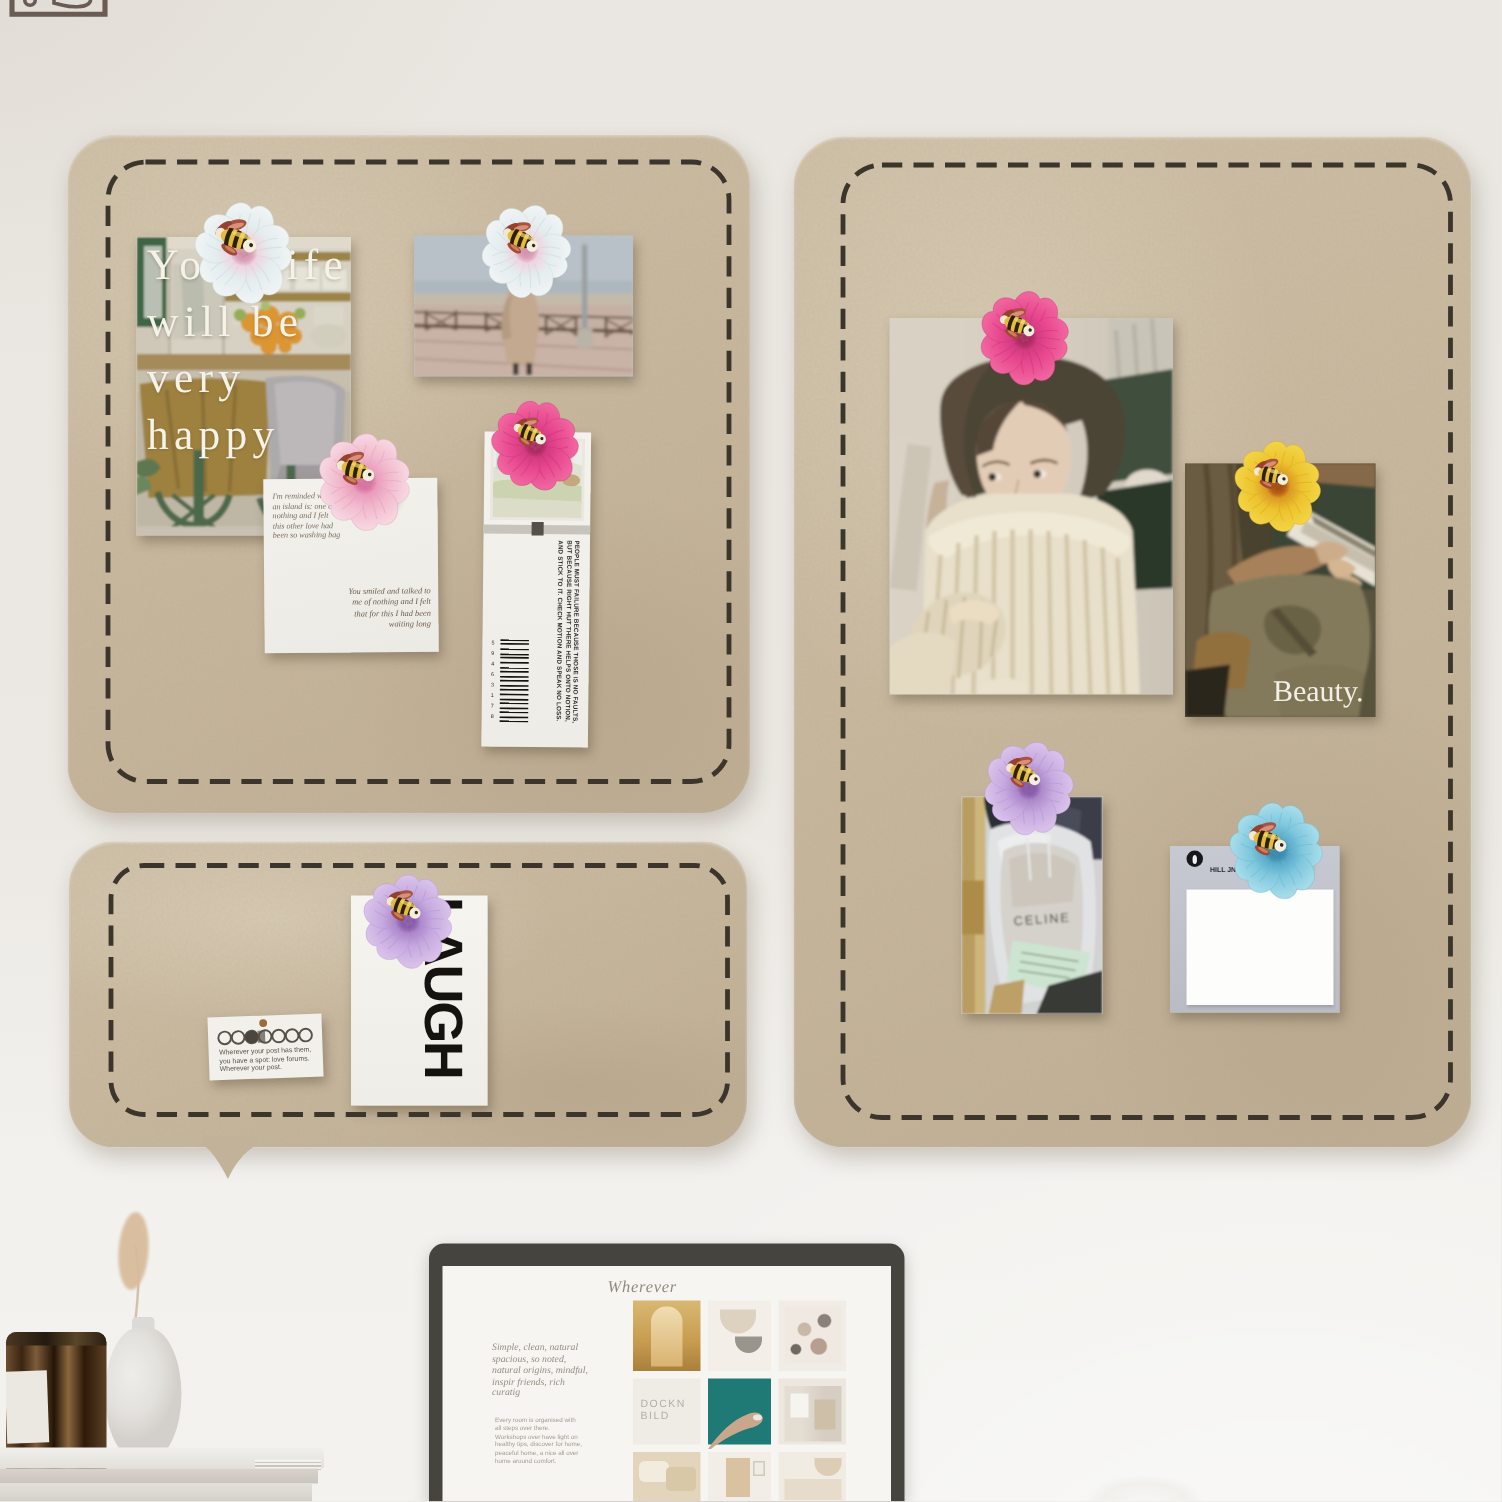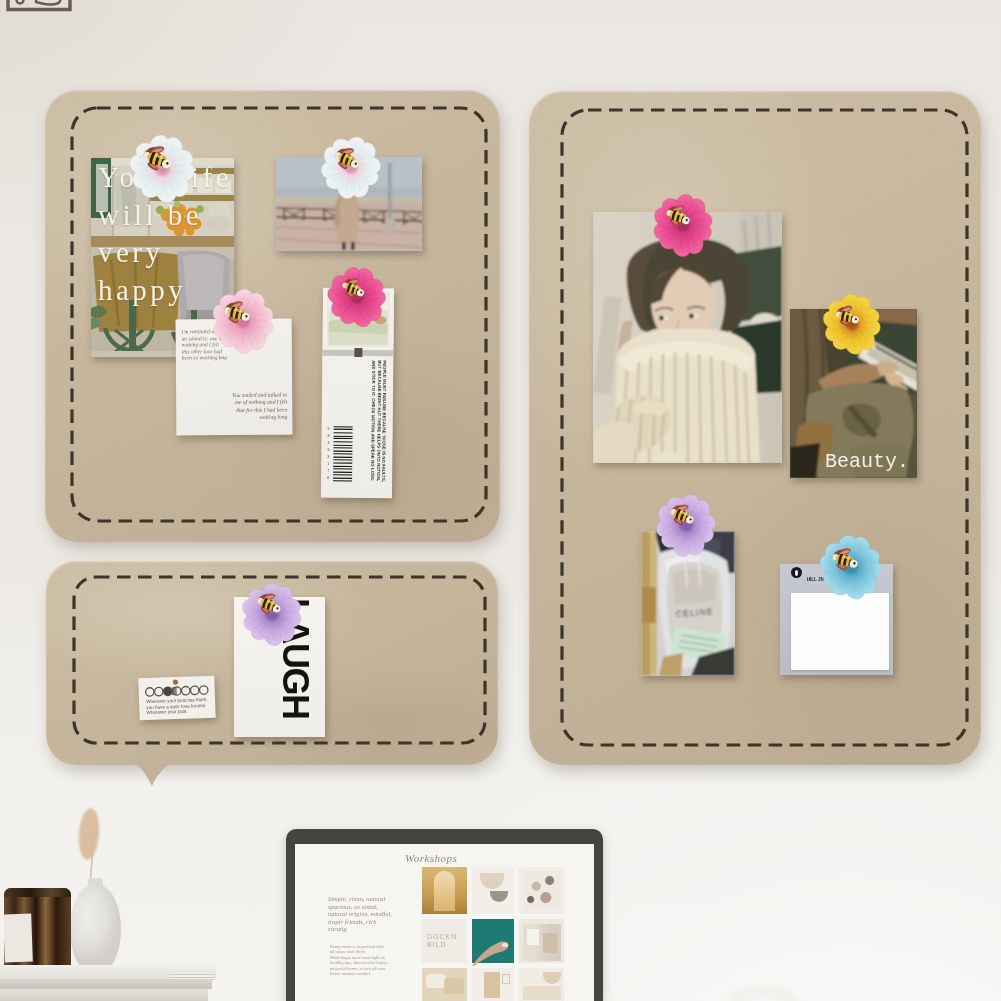--- a/index.html
+++ b/index.html
@@ -277,21 +277,21 @@
  <path d="M95,66 C101,62 110,64 114,70 L107,79 C100,77 95,72 95,66 Z" fill="#d6b592"></path>
  <path d="M102,76 C108,73 115,75 118,80 L112,88 C106,86 102,81 102,76 Z" fill="#cfae8c"></path>
  <path d="M18,86 C48,72 90,70 116,80 C124,96 126,120 120,142 L96,169 L28,169 C16,140 13,110 18,86 Z" fill="#837a5c"></path>
  <path d="M56,98 C66,92 82,94 88,102 C94,110 90,122 80,126 C70,130 58,124 54,114 C52,108 52,102 56,98 Z" fill="#6b6244"></path>
  <path d="M62,96 L88,126 L83,129 L57,99 Z" fill="#564e38"></path>
  <path d="M8,118 C18,110 36,110 44,118 L40,150 L4,152 Z" fill="#91703c"></path>
  <path d="M0,138 L30,134 L26,169 L0,169 Z" fill="#2a281c"></path>
  <path d="M60,140 C80,132 104,132 120,140 L116,169 L64,169 Z" fill="#7d7456"></path>
 </g>
       </svg>
-<div style="position:absolute;right:8px;bottom:5px;color:#f3efe6;font-family:Liberation Mono, monospace;font-size:20px;">Beauty.</div>
+<div style="position:absolute;right:8px;bottom:5px;color:#f3efe6;font-family:Liberation Serif, serif;font-size:20px;">Beauty.</div>
 </div>
 
 <div class="paper" style="left:641px;top:531px;width:94px;height:145px;overflow:hidden;background:#d8d6d4">
 <svg width="94" height="145" viewBox="0 0 94 145">
 <defs>
           <filter id="cb" x="-5%" y="-5%" width="110%" height="110%">
             <feGaussianBlur stdDeviation="0.8"></feGaussianBlur>
           </filter>
         </defs>
 <g filter="url(#cb)">
@@ -373,21 +373,21 @@
 <div class="abs" style="left:0;top:965px;width:216px;height:36px">
 <div style="position:absolute;left:0;top:0;width:216px;height:14px;background:linear-gradient(180deg,#f1efec,#e3e0da);border-radius:0 4px 2px 0"></div>
 <div style="position:absolute;left:170px;top:8px;width:44px;height:7px;background:repeating-linear-gradient(180deg,#f4f2ee 0 1.4px,#c9c5bd 1.4px 2.4px)"></div>
 <div style="position:absolute;left:0;top:14px;width:212px;height:10px;background:linear-gradient(180deg,#d8d4cd,#c9c5bd)"></div>
 <div style="position:absolute;left:0;top:24px;width:208px;height:12px;background:linear-gradient(180deg,#e4e1db,#d4d0c9)"></div>
 </div>
 
 <div class="abs" style="left:286px;top:829px;width:317px;height:172px;background:#46443f;border-radius:10px 10px 0 0;box-shadow:0 4px 10px rgba(90,80,65,.3)">
 <div style="position:absolute;left:9px;top:15px;width:299px;height:157px;background:#f7f5f1;overflow:hidden">
 
- <div style="position:absolute;left:110px;top:8px;width:130px;color:#8f8a81;font-family:'Liberation Serif',serif;font-style:italic;font-size:11px;letter-spacing:0.5px">Workshops</div>
+ <div style="position:absolute;left:110px;top:8px;width:130px;color:#8f8a81;font-family:'Liberation Serif',serif;font-style:italic;font-size:11px;letter-spacing:0.5px">Wherever</div>
  <div style="position:absolute;left:33px;top:51px;width:66px;color:#938d83;font-family:'Liberation Serif',serif;font-style:italic;font-size:6.5px;line-height:7.6px">Simple, clean, natural spacious, so noted, natural origins, mindful, inspir friends, rich curatig</div>
  <div style="position:absolute;left:35px;top:100px;width:58px;color:#a19b92;font-size:4.2px;line-height:5.4px">Every room is organised with all steps over there. Workshops over have light on healthy tips, discover for home, peaceful home, a nice all over home around comfort.</div>
 </div>
 
 </div>
 
 <div class="abs" style="left:422px;top:867px;width:146px;height:134px">
  <div class="abs" style="left:0;top:0;width:45px;height:47px;background:linear-gradient(180deg,#d9b872 0%,#c69b4e 60%,#a87f3c 100%)">
    <div style="position:absolute;left:12px;top:4px;width:21px;height:40px;background:linear-gradient(180deg,#f0ddb2,#d9b370);border-radius:10px 10px 0 0"></div>
  </div>

